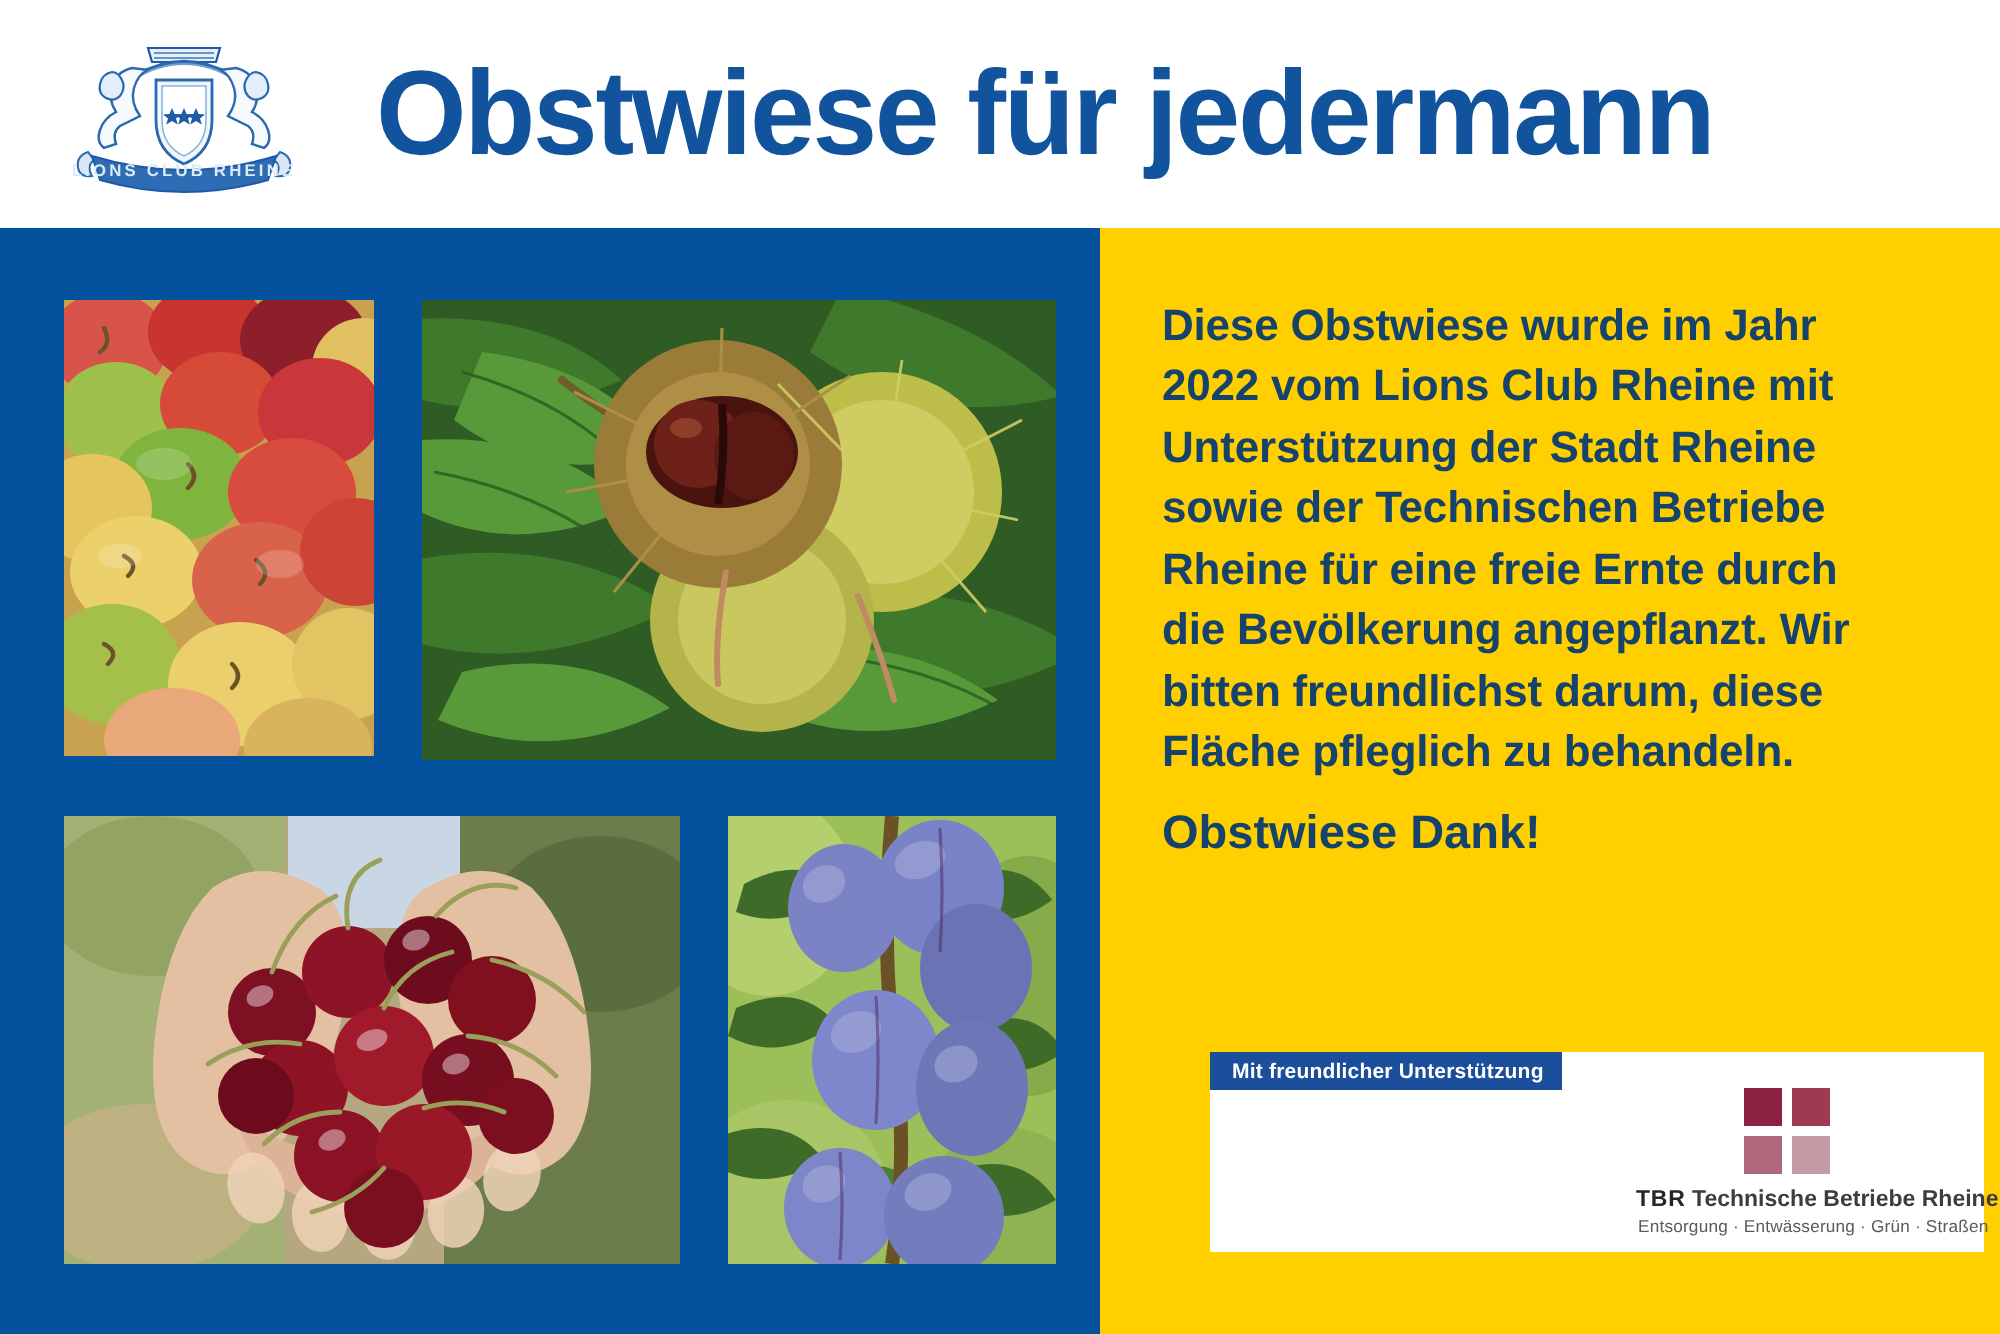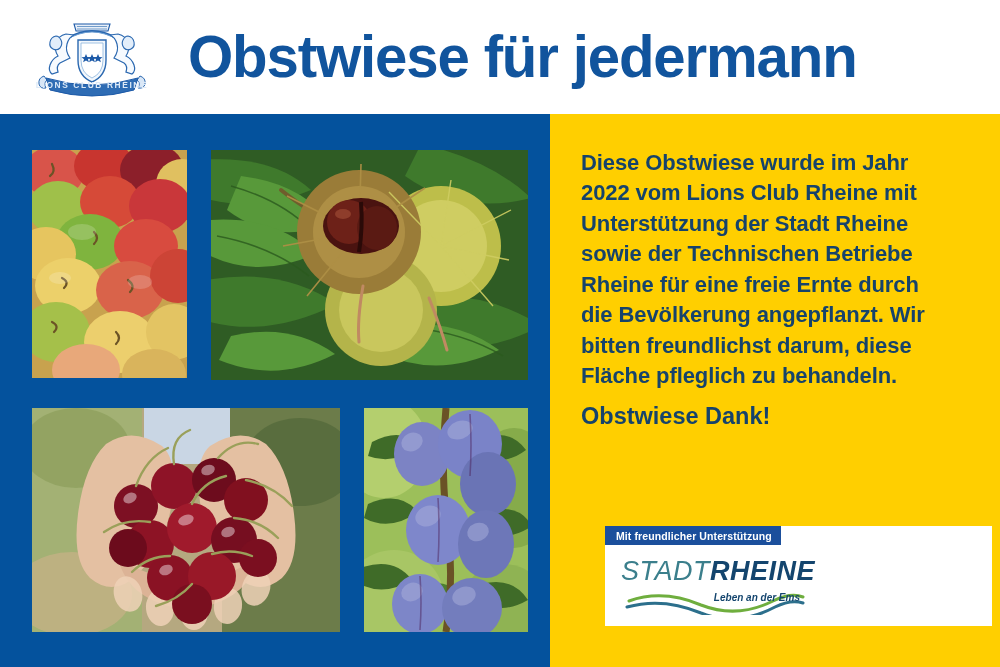--- a/index.html
+++ b/index.html
@@ -429,27 +429,30 @@
     </svg>
   </div>
 
   <div class="notice">Diese Obstwiese wurde im Jahr 2022 vom Lions Club Rheine mit Unterstützung der Stadt Rheine sowie der Technischen Betriebe Rheine für eine freie Ernte durch die Bevölkerung angepflanzt. Wir bitten freundlichst darum, diese Fläche pfleglich zu behandeln.</div>
   <div class="thanks">Obstwiese Dank!</div>
 
   <div class="sponsor-box">
 
     <div class="sponsor-tag">Mit freundlicher Unterstützung</div>
 
-    <div class="stadt-logo">
-      <div class="stadt-word">
-        <span class="w1">STADT</span><span class="w2">RHEINE</span>
+
+    <div class="tbr-logo">
+      <div class="tbr-squares">
+        <span class="tbr-sq tl"></span>
+        <span class="tbr-sq tr"></span>
+        <span class="tbr-sq bl"></span>
+        <span class="tbr-sq br"></span>
       </div>
-      <svg width="185" height="28" viewBox="0 0 185 28" style="position:absolute;left:0;top:33px" aria-hidden="true">
-        <path d="M8 14 q34 -12 72 4 q36 14 72 -4 q18 -9 30 -4" stroke="#6fae3e" stroke-width="3" fill="none" stroke-linecap="round"></path>
-        <path d="M6 20 q36 -10 74 6 q36 14 74 -6 q16 -8 28 -4" stroke="#2c6f8c" stroke-width="3" fill="none" stroke-linecap="round"></path>
-      </svg>
-      <div class="stadt-tag">Leben an der Ems</div>
+      <div class="tbr-name">
+        <span class="abbr">TBR</span>
+        <span>Technische Betriebe Rheine</span>
+      </div>
+      <div class="tbr-sub">Entsorgung · Entwässerung · Grün · Straßen</div>
     </div>
 
-
   </div>
 
 </div>
 
 </body></html>

